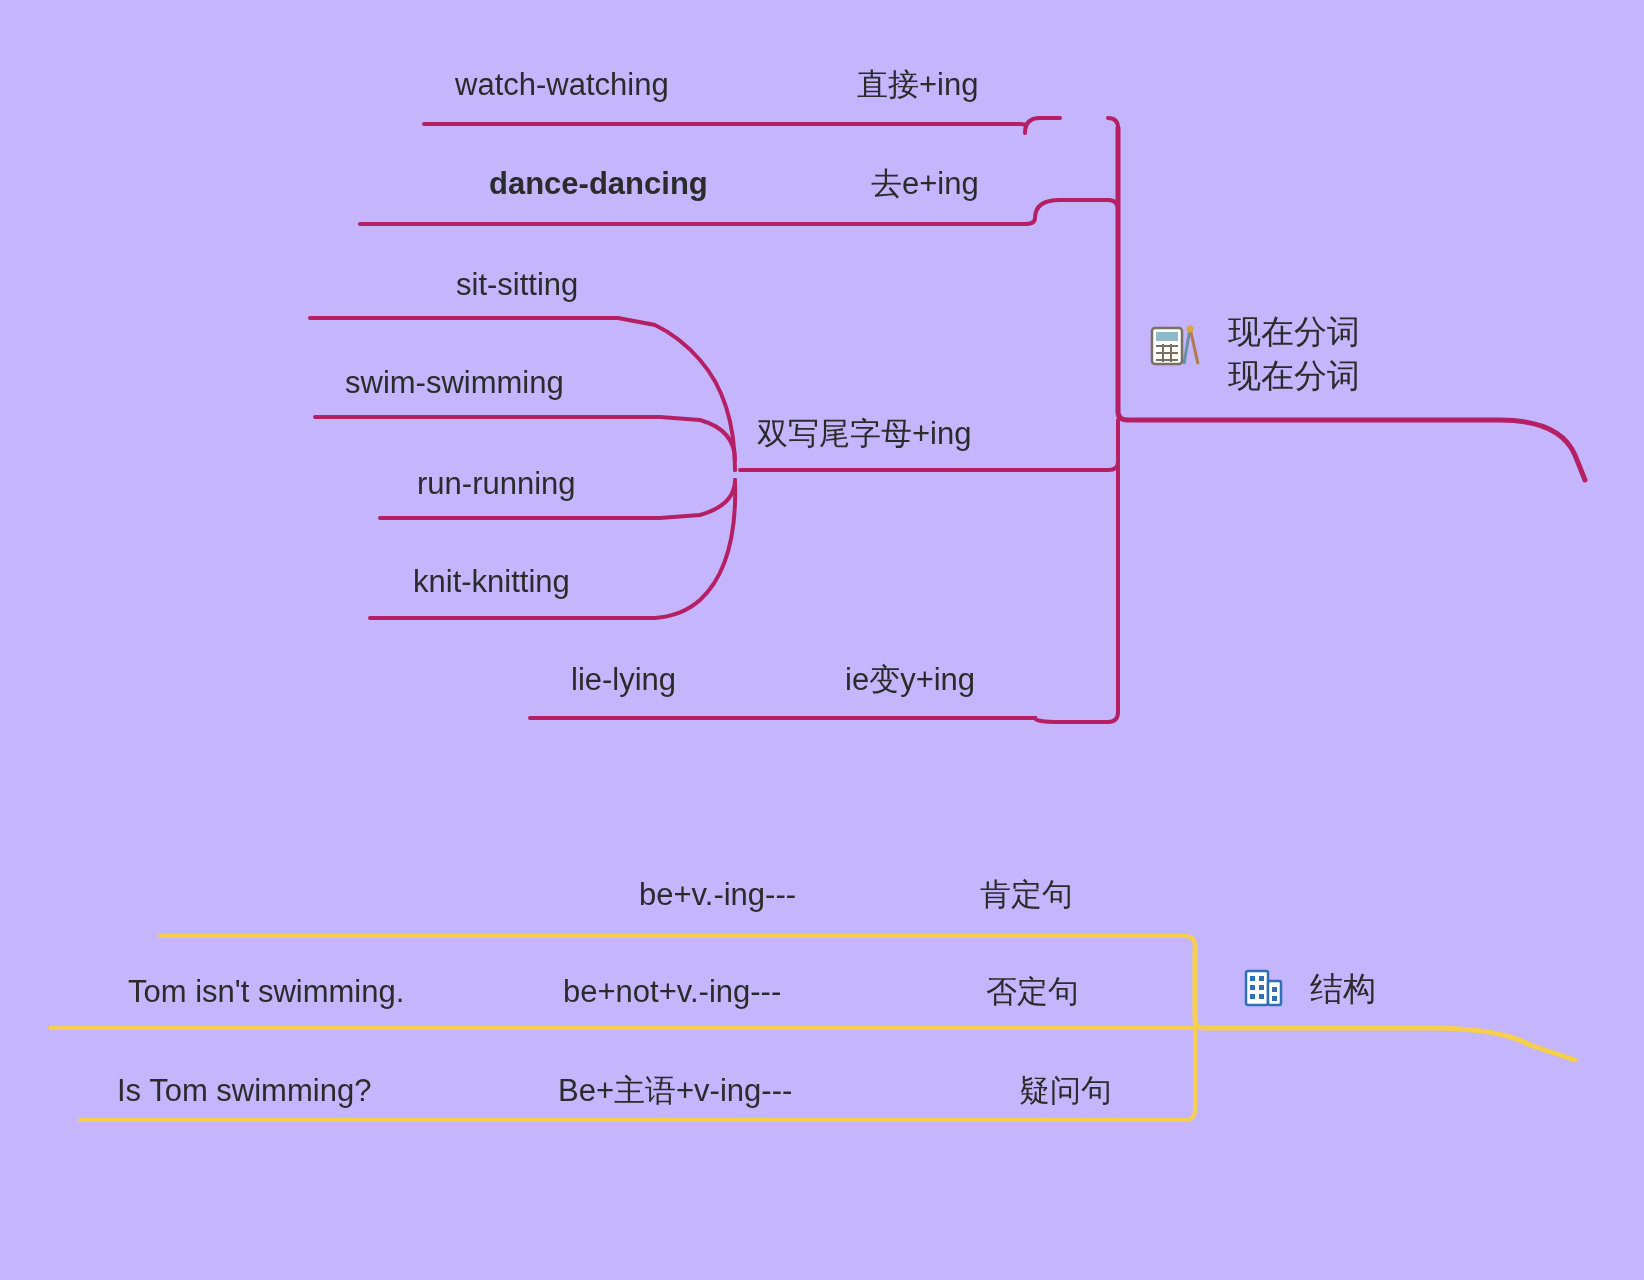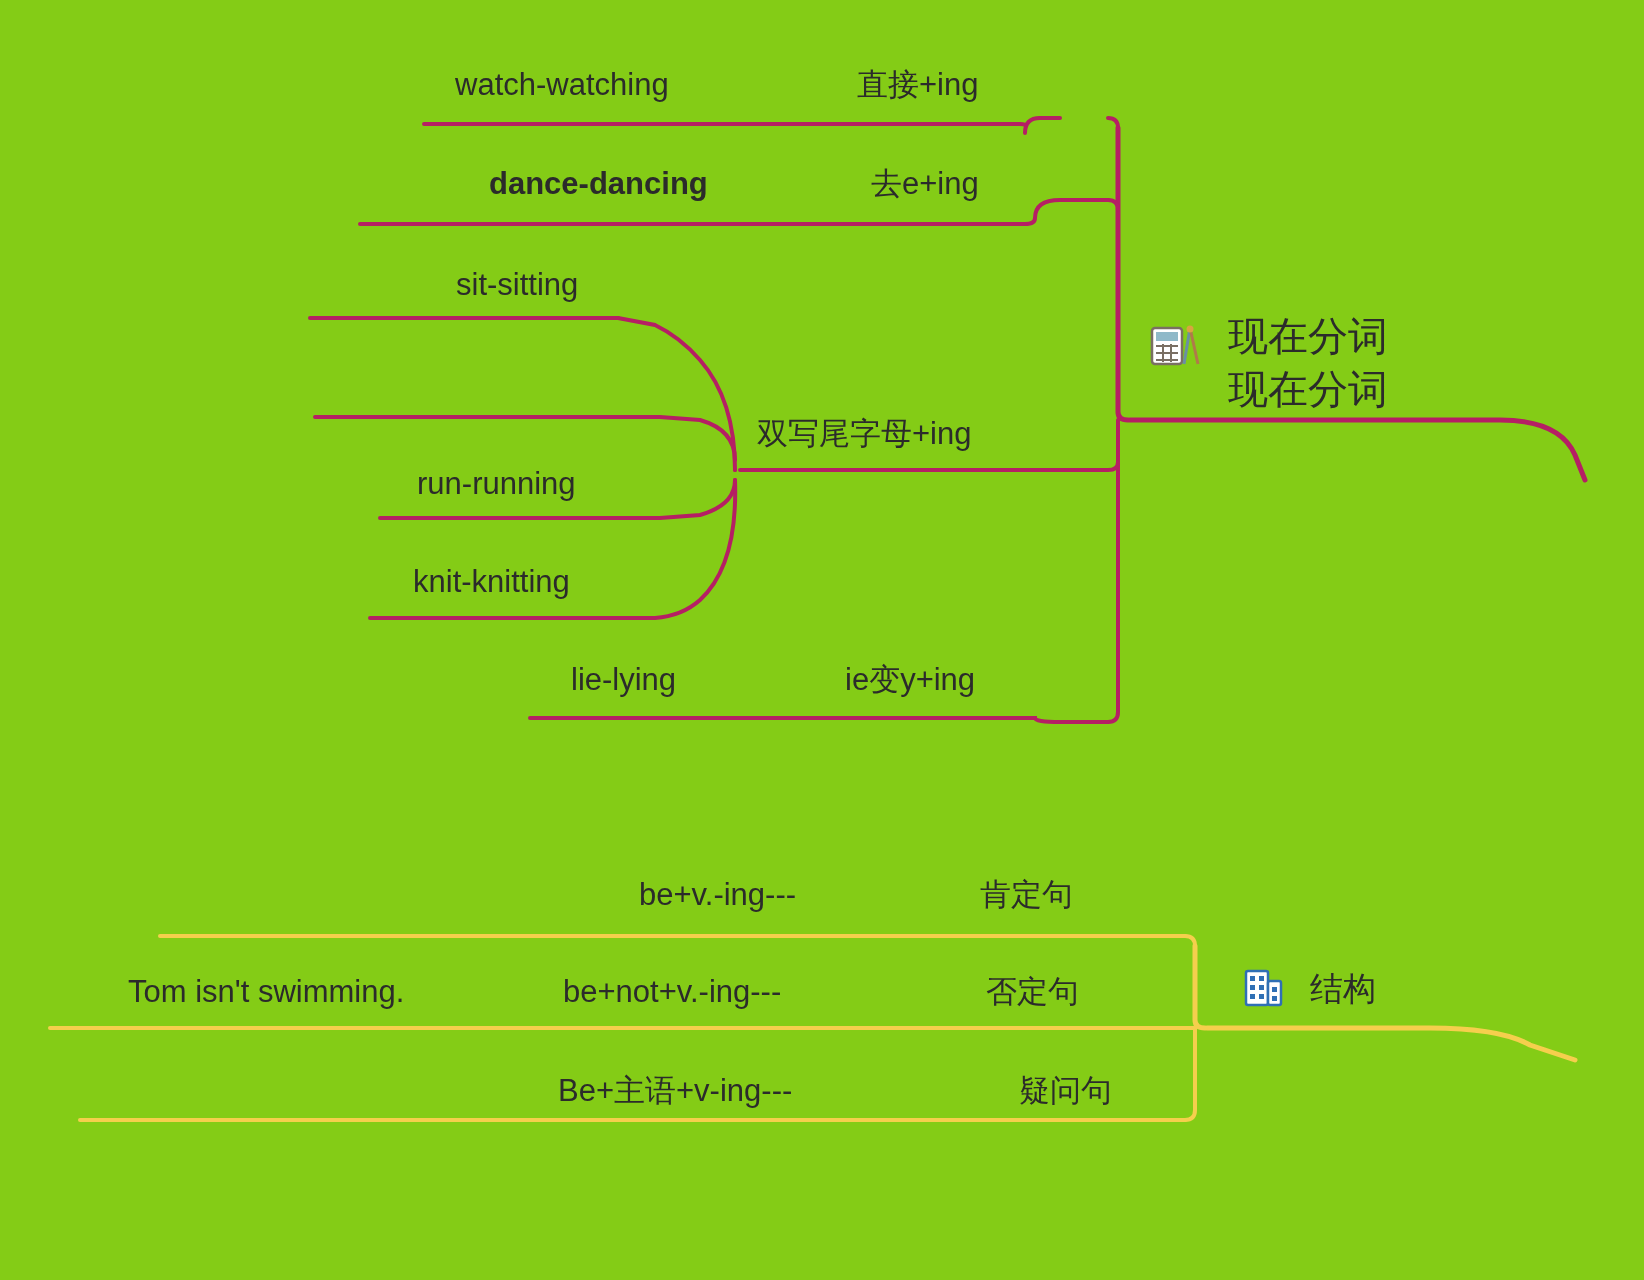--- a/index.html
+++ b/index.html
@@ -4,21 +4,21 @@
 <style>
   html, body {
     margin: 0;
     padding: 0;
     background: #ffffff;
   }
   #canvas {
     position: relative;
     width: 1644px;
     height: 1280px;
-    background: #84cc16;
+    background: #c4b5fd;
     font-family: "Liberation Sans", sans-serif;
     overflow: hidden;
   }
   svg.branch-layer {
     position: absolute;
     left: 0;
     top: 0;
     width: 1644px;
     height: 1280px;
     pointer-events: none;
@@ -30,21 +30,21 @@
     font-weight: 400;
     line-height: 1.25;
   }
   .leaf {
     font-size: 31px;
   }
   .mid {
     font-size: 31px;
   }
   .root-text {
-    font-size: 40px;
+    font-size: 33px;
     line-height: 1.32;
   }
   .struct-root-text {
     font-size: 33px;
     text-align: right;
   }
   .icon-box {
     position: absolute;
     width: 40px;
     height: 40px;
@@ -106,20 +106,21 @@
     </g>
   </svg>
 
   <div class="node-label leaf" style="left:455px; top:66px;">watch-watching</div>
   <div class="node-label mid" style="left:857px; top:66px;">直接+ing</div>
 
   <div class="node-label leaf" style="left:489px; top:165px;font-weight:bold;">dance-dancing</div>
   <div class="node-label mid" style="left:871px; top:165px;">去e+ing</div>
 
   <div class="node-label leaf" style="left:456px; top:266px;">sit-sitting</div>
+  <div class="node-label leaf" style="left:345px; top:364px;">swim-swimming</div>
   <div class="node-label mid" style="left:757px; top:415px;">双写尾字母+ing</div>
   <div class="node-label leaf" style="left:417px; top:465px;">run-running</div>
   <div class="node-label leaf" style="left:413px; top:563px;">knit-knitting</div>
 
   <div class="node-label leaf" style="left:571px; top:661px;">lie-lying</div>
   <div class="node-label mid" style="left:845px; top:661px;">ie变y+ing</div>
 
   <div class="icon-box" style="left:1150px; top:322px;">
     <svg width="56" height="48" viewBox="0 0 56 48">
       <rect x="2" y="6" width="30" height="36" rx="3" fill="#ffffff" stroke="#7a6f63" stroke-width="2.5"></rect>
@@ -139,20 +140,21 @@
     <div>现在分词</div>
   </div>
 
   <div class="node-label mid" style="left:639px; top:876px;">be+v.-ing---</div>
   <div class="node-label mid" style="left:980px; top:876px;">肯定句</div>
 
   <div class="node-label leaf" style="left:84px; top:973px;margin-left:44px;">Tom isn't swimming.</div>
   <div class="node-label mid" style="left:563px; top:973px;">be+not+v.-ing---</div>
   <div class="node-label mid" style="left:986px; top:973px;">否定句</div>
 
+  <div class="node-label leaf" style="left:117px; top:1072px;">Is Tom swimming?</div>
   <div class="node-label mid" style="left:558px; top:1072px;">Be+主语+v-ing---</div>
   <div class="node-label mid" style="left:1019px; top:1072px;">疑问句</div>
 
   <div class="icon-box" style="left:1243px; top:965px;">
     <svg width="42" height="44" viewBox="0 0 42 44">
       <rect x="3" y="6" width="22" height="34" rx="2" fill="#ffffff" stroke="#2f6fb5" stroke-width="2.5"></rect>
       <rect x="25" y="16" width="13" height="24" rx="2" fill="#ffffff" stroke="#2f6fb5" stroke-width="2.5"></rect>
       <rect x="7" y="11" width="5" height="5" fill="#2f6fb5"></rect>
       <rect x="16" y="11" width="5" height="5" fill="#2f6fb5"></rect>
       <rect x="7" y="20" width="5" height="5" fill="#2f6fb5"></rect>

